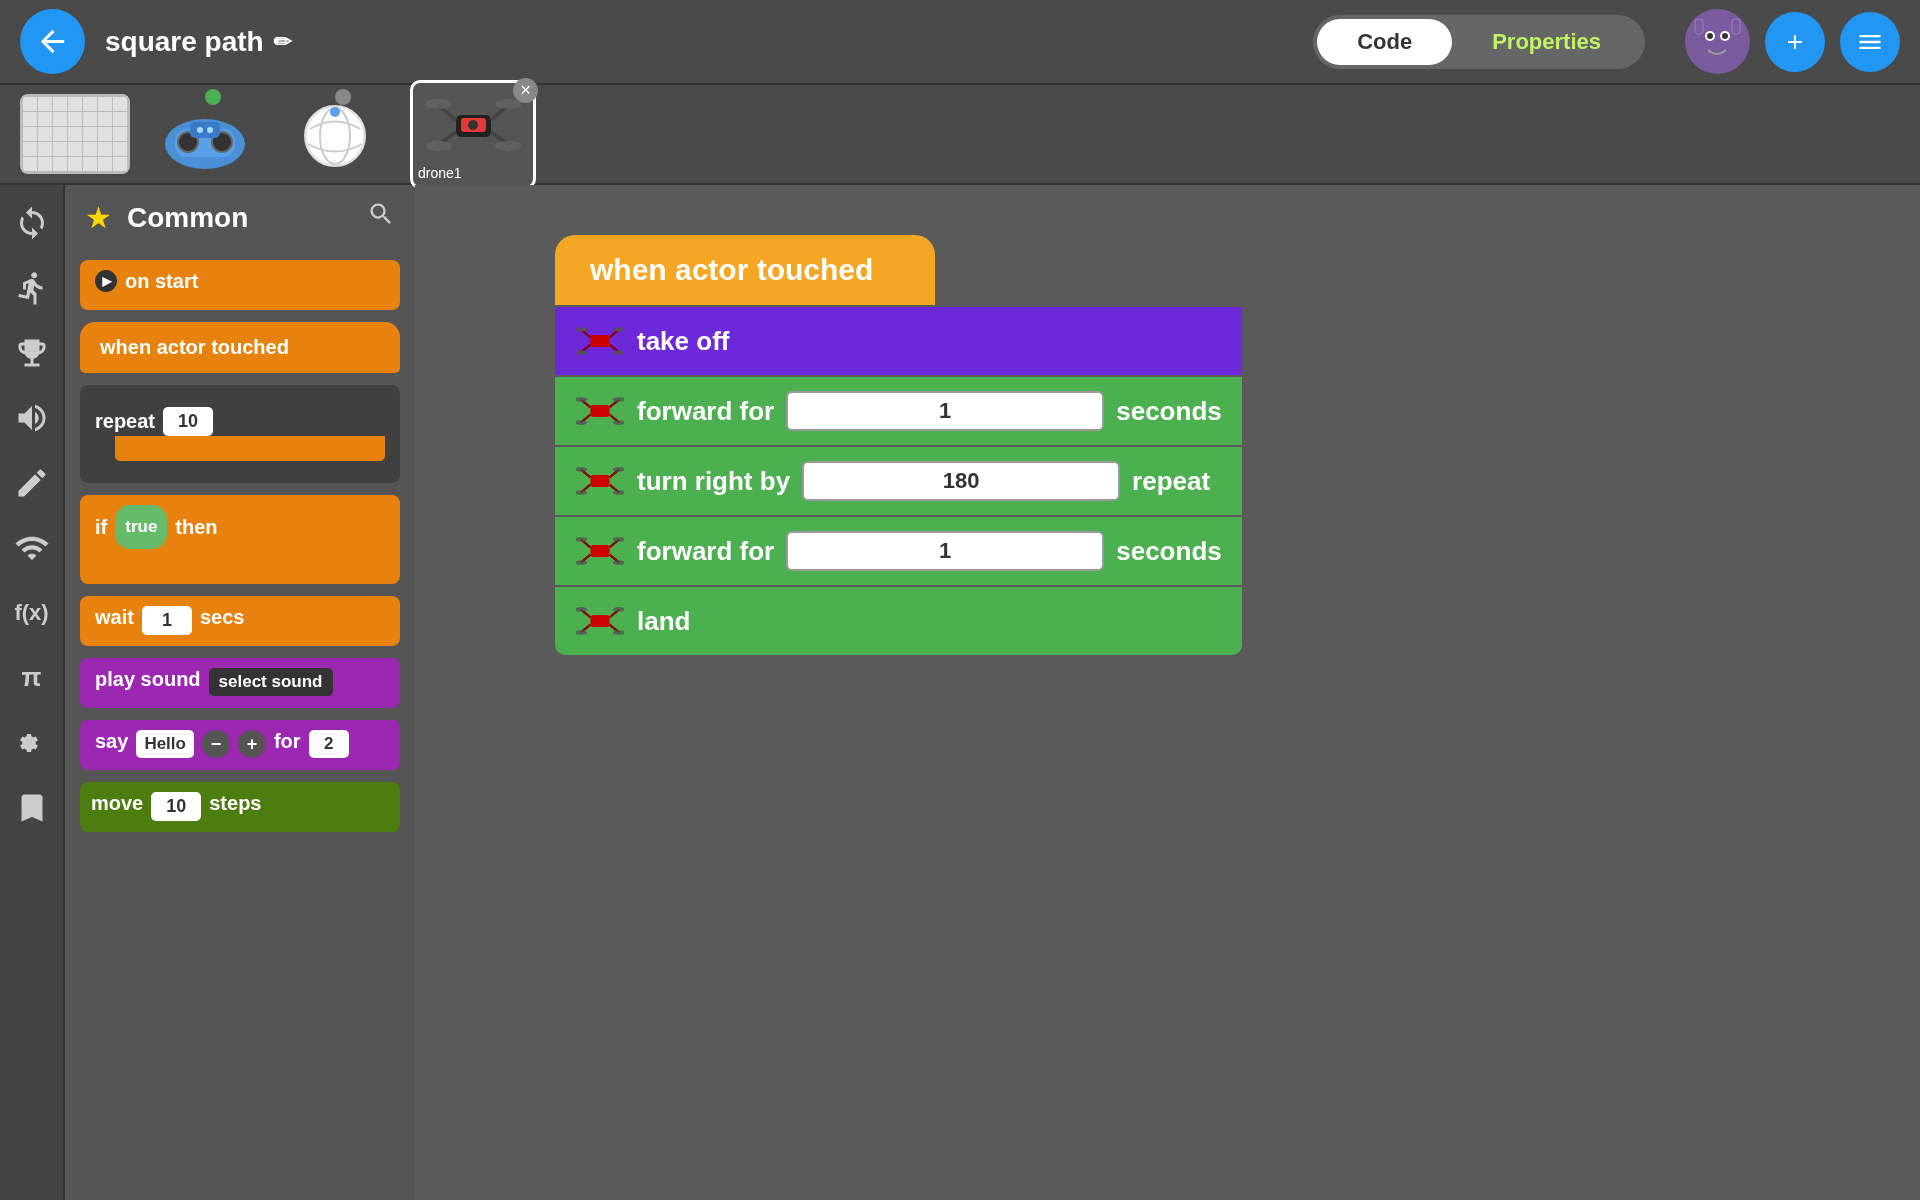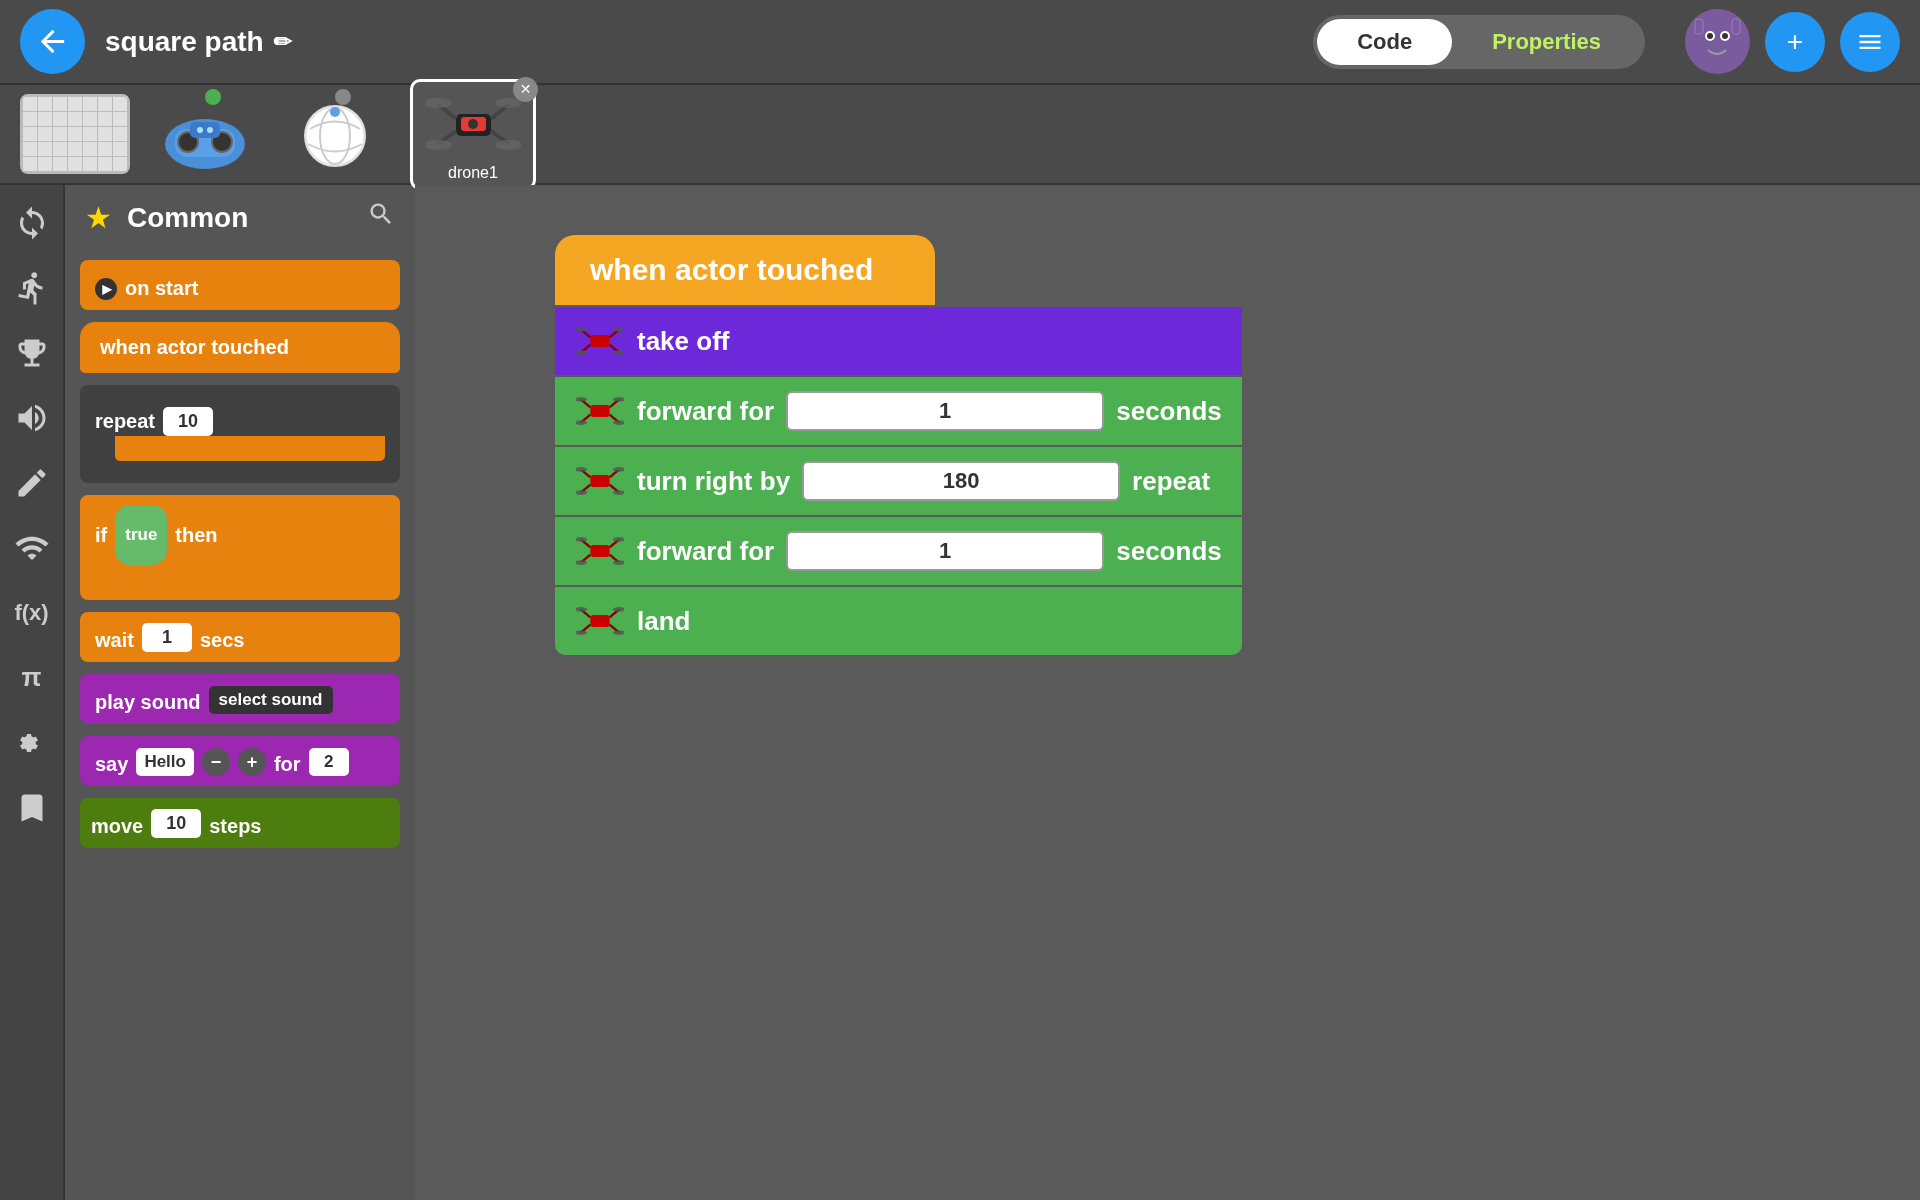--- a/index.html
+++ b/index.html
@@ -129,22 +129,22 @@
     .device-close {
       position: absolute;
       top: -5px; right: -5px;
       width: 25px; height: 25px;
       background: #888;
       border-radius: 50%;
       display: flex; align-items: center; justify-content: center;
       font-size: 14px; color: white; cursor: pointer;
     }
     .device-label {
-      font-size: 16px; color: white;
-      text-align: center; margin-top: 2px;
+      font-size: 14px; color: white;
+      text-align: left; margin-top: 2px;
     }
 
     
     .main-area {
       display: flex;
       height: calc(1200px - 85px - 100px);
     }
 
     
     .left-nav {
@@ -199,21 +199,21 @@
       gap: 12px;
       overflow-y: auto;
     }
 
     
     .block {
       border-radius: 8px;
       padding: 10px 15px;
       cursor: pointer;
       display: flex;
-      align-items: flex-end;
+      align-items: flex-start;
       gap: 8px;
       font-size: 20px;
       font-weight: bold;
       color: white;
       position: relative;
       min-height: 50px;
     }
     .block.orange { background: #e8820e; }
     .block.purple { background: #9c27b0; }
     .block.blue-dark { background: #4d7c0f; padding-left: 11px; }
@@ -226,21 +226,21 @@
       padding: 4px 8px;
       font-size: 18px;
       font-weight: bold;
       width: 50px;
       text-align: center;
     }
     .block-true {
       background: #66BB6A;
       color: white;
       border-radius: 15px;
-      padding: 20px 10px;
+      padding: 12px 10px;
       font-size: 17px;
     }
     .block-sound-selector {
       background: #333;
       color: white;
       border-radius: 5px;
       padding: 4px 10px;
       font-size: 17px;
     }
     .block-hello {

